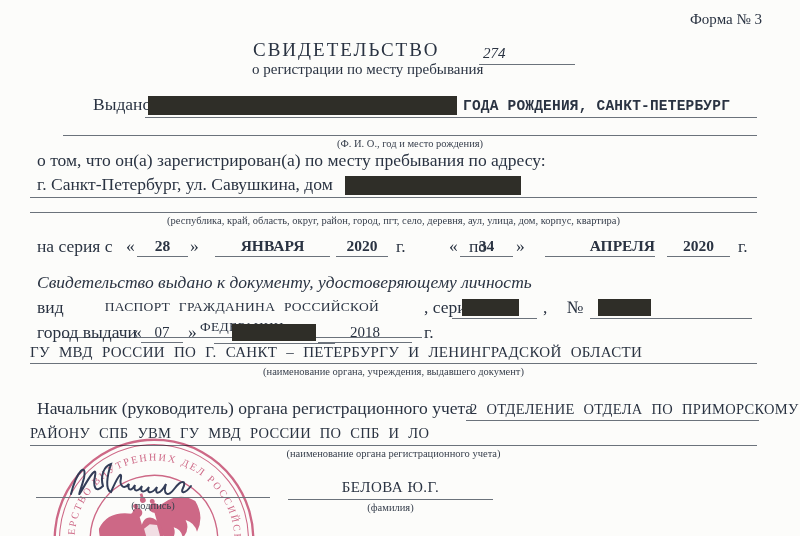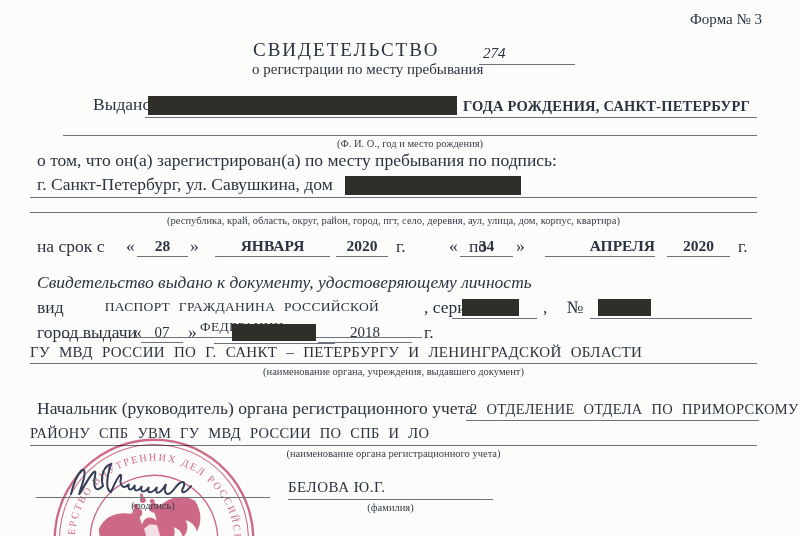--- a/index.html
+++ b/index.html
@@ -33,33 +33,33 @@
 <div class="page">
 
   <div class="abs t15" style="right:38px;top:11px;">Форма № 3</div>
   <div class="abs title" style="left:253px;top:39px;">СВИДЕТЕЛЬСТВО</div>
   <div class="abs t15 z2" style="left:483px;top:45px;font-style:italic;">274</div>
   <div class="hline" style="left:479px;top:64px;width:96px;"></div>
   <div class="abs subtitle" style="left:252px;top:61px;">о регистрации по месту пребывания</div>
 
   <div class="abs t17 z2" style="left:61px;top:94px;margin-left:32px;">Выдано</div>
   <div class="redact" style="left:148px;top:96px;width:309px;height:19px;"></div>
-  <div class="abs boldcaps z2" style="left:463px;top:98px;">ГОДА РОЖДЕНИЯ, САНКТ-ПЕТЕРБУРГ</div>
+  <div class="abs boldcaps z2" style="left:463px;top:98px;font-family:Liberation Mono, monospace;">ГОДА РОЖДЕНИЯ, САНКТ-ПЕТЕРБУРГ</div>
   <div class="hline" style="left:145px;top:117px;width:612px;border-top-width:1.6px;"></div>
   <div class="hline" style="left:63px;top:135px;width:694px;"></div>
   <div class="abs caption" style="left:63px;top:138px;width:694px;">(Ф. И. О., год и место рождения)</div>
 
-  <div class="abs t17 z2" style="left:37px;top:150px;">о том, что он(а) зарегистрирован(а) по месту пребывания по подпись:</div>
+  <div class="abs t17 z2" style="left:37px;top:150px;">о том, что он(а) зарегистрирован(а) по месту пребывания по адресу:</div>
   <div class="abs t17 z2" style="left:37px;top:174px;">г. Санкт-Петербург, ул. Савушкина, дом</div>
   <div class="redact" style="left:345px;top:176px;width:176px;height:19px;"></div>
   <div class="hline" style="left:30px;top:197px;width:727px;"></div>
   <div class="hline" style="left:30px;top:212px;width:727px;"></div>
   <div class="abs caption" style="left:30px;top:215px;width:727px;">(республика, край, область, округ, район, город, пгт, село, деревня, аул, улица, дом, корпус, квартира)</div>
 
-  <div class="abs t17 z2" style="left:37px;top:236px;">на срок с</div>
+  <div class="abs t17 z2" style="left:37px;top:236px;">на серия с</div>
   <div class="abs t17 z2" style="left:126px;top:236px;">«</div>
   <div class="slot" style="left:137px;top:236px;width:51px;">28</div>
   <div class="abs t17 z2" style="left:190px;top:236px;">»</div>
   <div class="slot" style="left:215px;top:236px;width:115px;">ЯНВАРЯ</div>
   <div class="slot" style="left:336px;top:236px;width:52px;">2020</div>
   <div class="abs t17 z2" style="left:396px;top:236px;">г.</div>
   <div class="abs t17 z2" style="left:425px;top:236px;margin-left:44px;">по</div>
   <div class="abs t17 z2" style="left:449px;top:236px;">«</div>
   <div class="slot" style="left:460px;top:236px;width:53px;">34</div>
   <div class="abs t17 z2" style="left:516px;top:236px;">»</div>
@@ -93,21 +93,21 @@
 
   <div class="abs t17 z2" style="left:37px;top:398px;">Начальник (руководитель) органа регистрационного учета</div>
   <div class="abs caps z2" style="left:470px;top:401px;font-size:14.5px;">2 ОТДЕЛЕНИЕ ОТДЕЛА ПО ПРИМОРСКОМУ</div>
   <div class="hline" style="left:466px;top:420px;width:293px;"></div>
   <div class="abs caps z2" style="left:30px;top:425px;font-size:14.5px;">РАЙОНУ СПБ УВМ ГУ МВД РОССИИ ПО СПБ И ЛО</div>
   <div class="hline" style="left:30px;top:445px;width:727px;"></div>
   <div class="abs caption" style="left:30px;top:448px;width:727px;">(наименование органа регистрационного учета)</div>
 
   <div class="hline" style="left:36px;top:497px;width:234px;z-index:2;"></div>
   <div class="abs caption z2" style="left:36px;top:500px;width:234px;">(подпись)</div>
-  <div class="abs t15 z2" style="left:288px;top:479px;width:205px;text-align:left;letter-spacing:.5px;">БЕЛОВА Ю.Г.</div>
+  <div class="abs t15 z2" style="left:288px;top:479px;width:205px;text-align:center;letter-spacing:.5px;">БЕЛОВА Ю.Г.</div>
   <div class="hline" style="left:288px;top:499px;width:205px;"></div>
   <div class="abs caption" style="left:288px;top:502px;width:205px;">(фамилия)</div>
 
   <svg class="stamp" viewBox="0 0 220 220">
     <defs>
       <path id="ringtop" d="M 32,140 A 83,83 0 1 1 188,140"></path>
       <path id="ringbot" d="M 53,172 A 83,83 0 0 0 167,172"></path>
     </defs>
     <g fill="none" stroke="#c6486f">
       <circle cx="110" cy="110" r="103" stroke-width="2.4"></circle>

